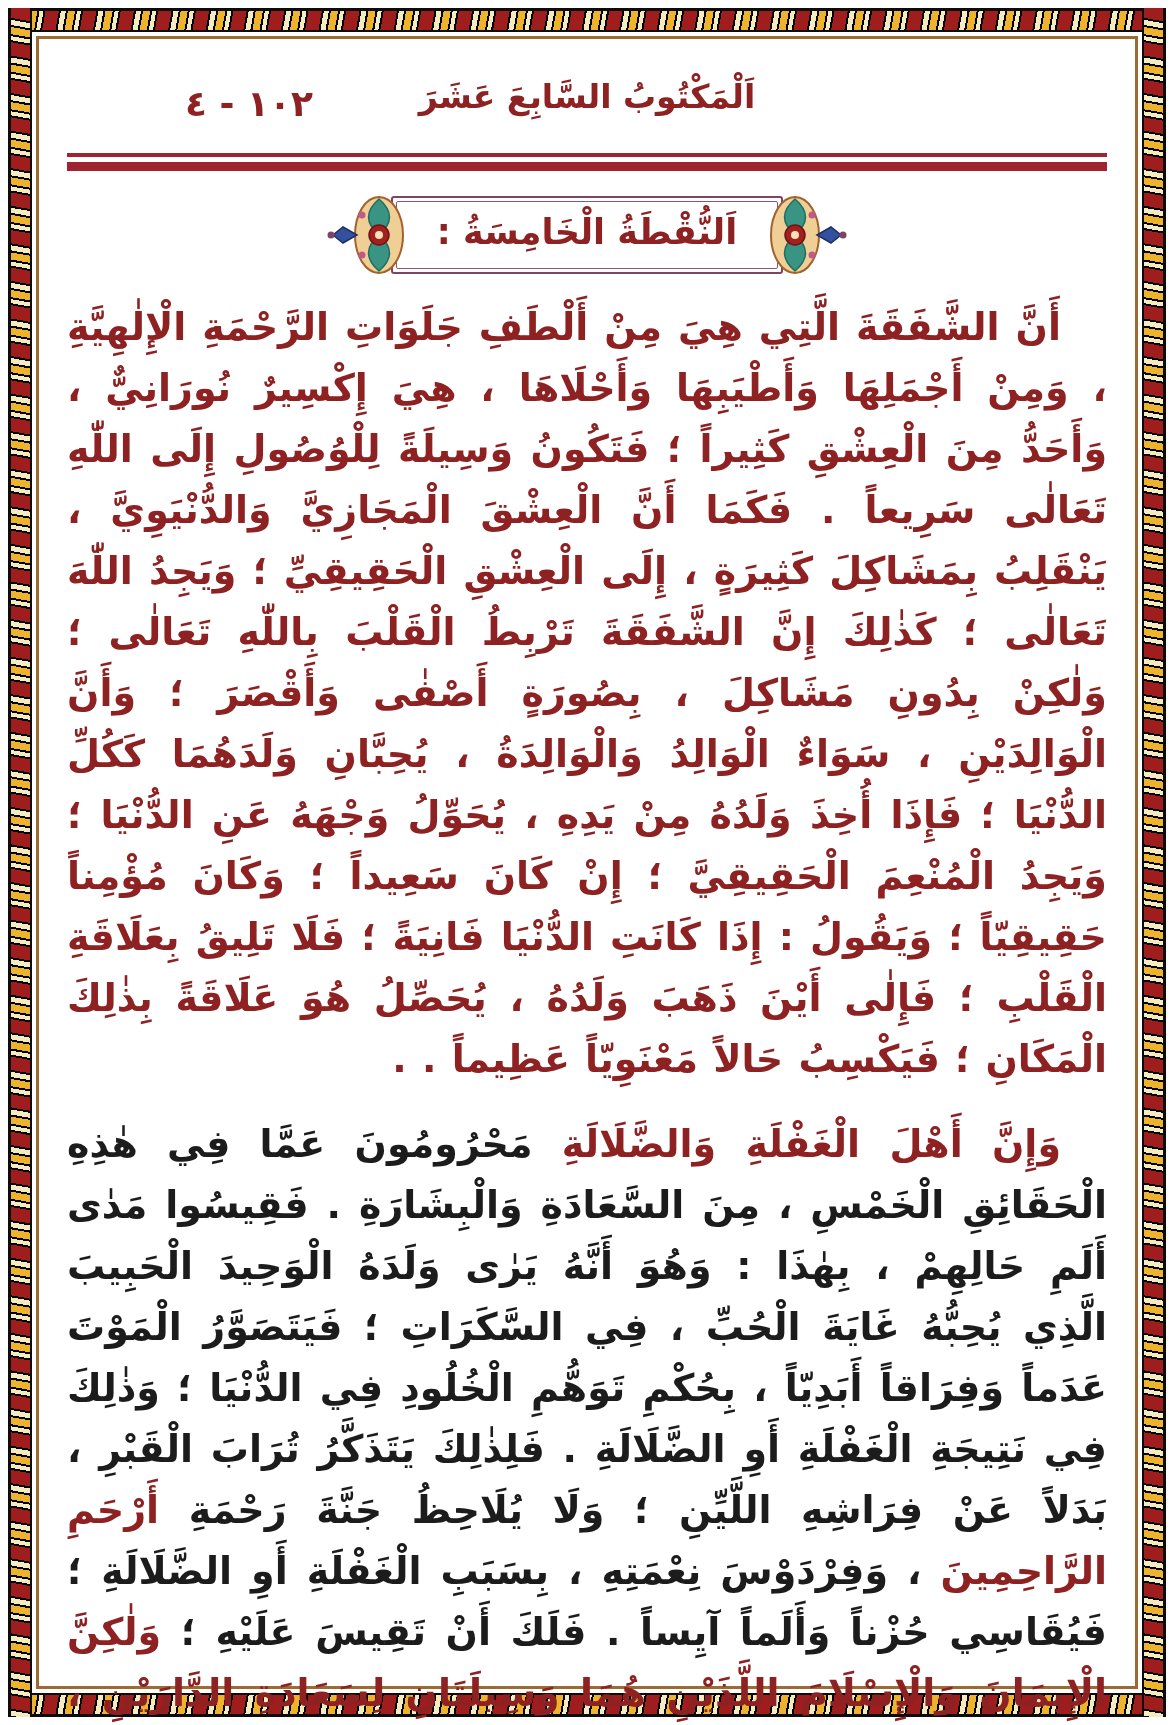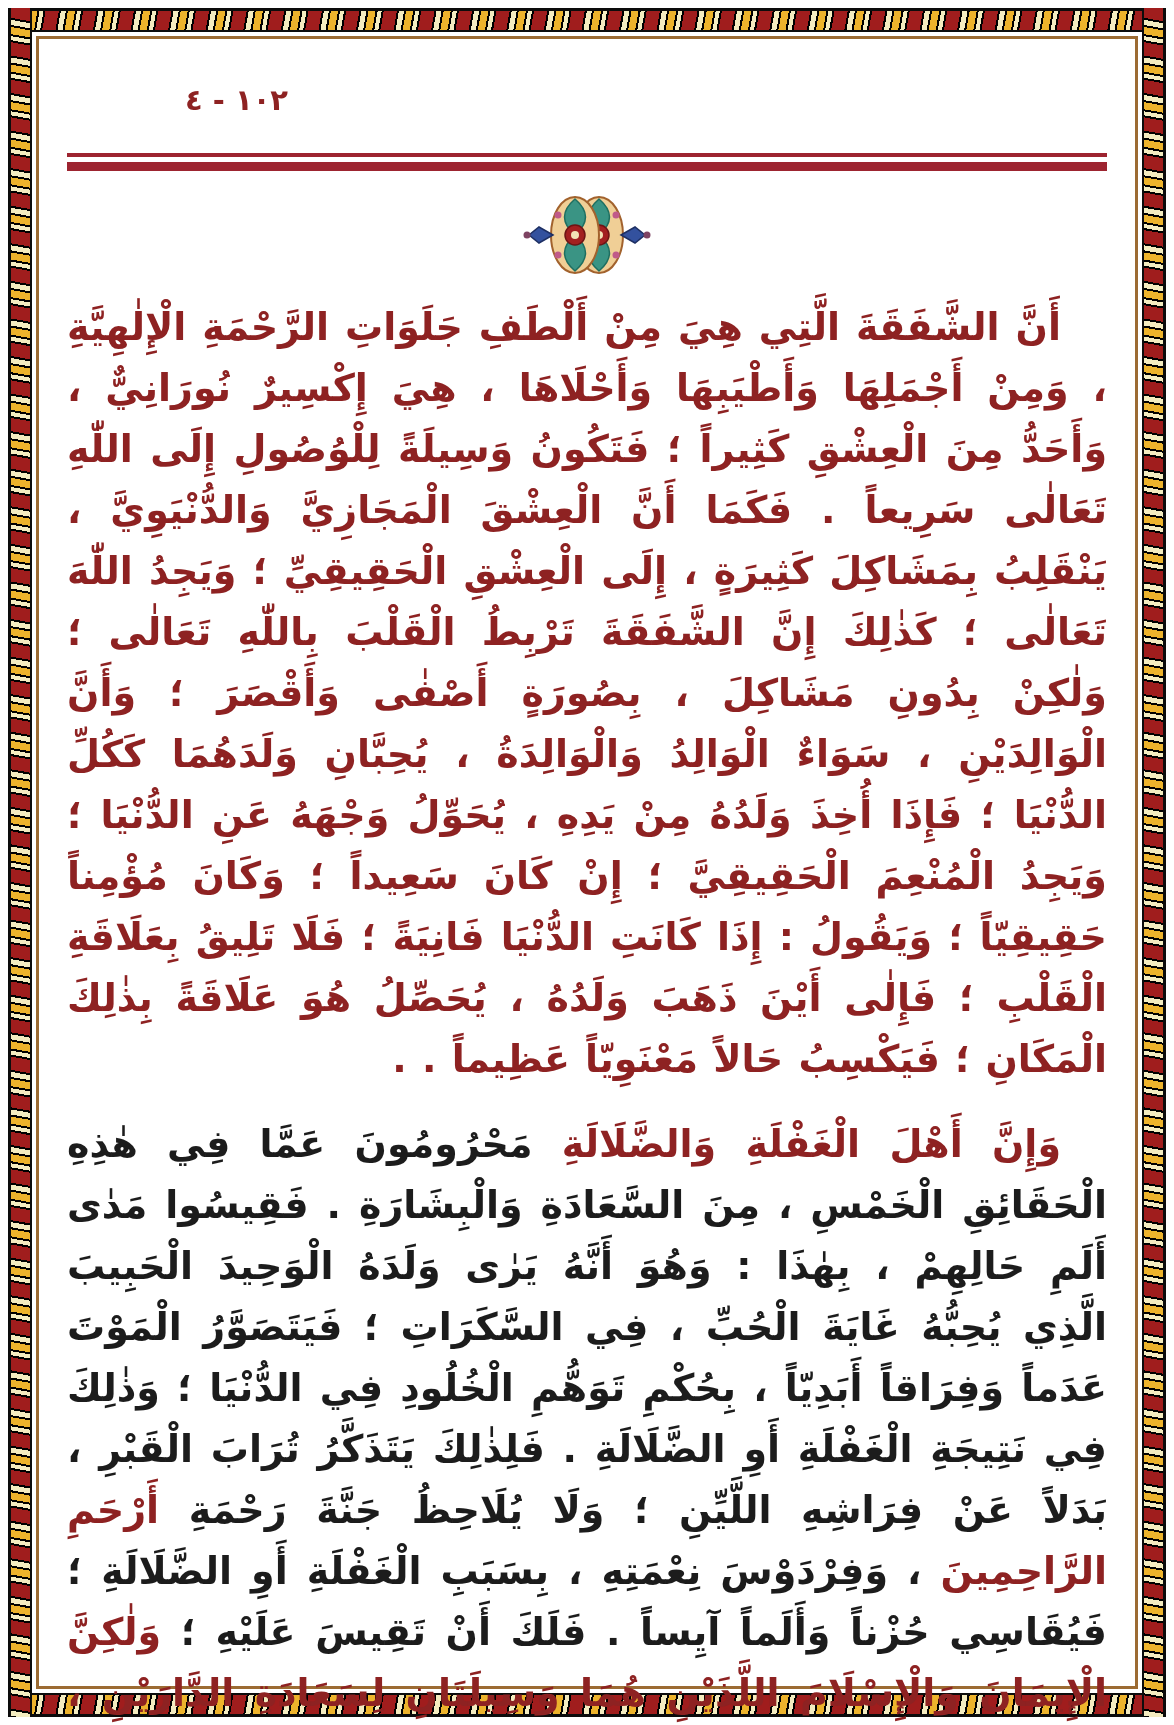--- a/index.html
+++ b/index.html
@@ -49,21 +49,21 @@
 
   .header{ position:relative; height:62px; }
   .header-title{
     text-align:center;
     font-size:33px; font-weight:bold;
     color:#8e2222;
     letter-spacing:1px;
   }
   .page-number{
     position:absolute; top:6px; left:118px;
-    font-size:29px; font-weight:bold; color:#8e2222;
+    font-size:36px; font-weight:bold; color:#8e2222;
     direction:rtl;
   }
 
   .rules{ margin-top:14px; }
   .rule-thin{ height:4px; background:#9d2430; }
   .rule-gap{ height:5px; }
   .rule-thick{ height:9px; background:#9d2430; }
 
   
   .tbox-row{
@@ -134,20 +134,21 @@
 
   <div class="band band-h band-top"></div>
   <div class="band band-h band-bottom"></div>
   <div class="band band-v band-left"></div>
   <div class="band band-v band-right"></div>
   <div class="brown-line"></div>
 
   <div class="content">
 
     <div class="header">
+      <div class="header-title">اَلْمَكْتُوبُ السَّابِعَ عَشَرَ</div>
       <div class="page-number">١٠٢ - ٤</div>
     </div>
 
     <div class="rules">
       <div class="rule-thin"></div>
       <div class="rule-gap"></div>
       <div class="rule-thick"></div>
     </div>
 
     <div class="tbox-row">
@@ -157,20 +158,25 @@
           <path d="M52 8 C38 20,38 32,52 44 C66 32,66 20,52 8 Z" fill="#3a9484" stroke="#1e6e60" stroke-width="1.5"></path>
           <path d="M52 80 C38 68,38 56,52 44 C66 56,66 68,52 80 Z" fill="#3a9484" stroke="#1e6e60" stroke-width="1.5"></path>
           <circle cx="52" cy="44" r="10" fill="#a32020" stroke="#6e1414" stroke-width="1.5"></circle>
           <circle cx="52" cy="44" r="4" fill="#f3e3b5"></circle>
           <path d="M30 44 L16 36 L6 44 L16 52 Z" fill="#33519e" stroke="#1d2f63" stroke-width="1.5"></path>
           <circle cx="4" cy="44" r="3.5" fill="#7e4463"></circle>
           <circle cx="35" cy="24" r="3.5" fill="#c05a8a"></circle>
           <circle cx="35" cy="64" r="3.5" fill="#c05a8a"></circle>
         </svg>
       </span>
+      <span class="tbox">
+        <span class="tbox-inner" style="display:block;">
+          <span class="tbox-title">اَلنُّقْطَةُ الْخَامِسَةُ :</span>
+        </span>
+      </span>
       <span class="ornament">
         <svg width="78" height="88" viewBox="0 0 78 88">
           <ellipse cx="52" cy="44" rx="24" ry="38" fill="#f0cf96" stroke="#a2622d" stroke-width="2"></ellipse>
           <path d="M52 8 C38 20,38 32,52 44 C66 32,66 20,52 8 Z" fill="#3a9484" stroke="#1e6e60" stroke-width="1.5"></path>
           <path d="M52 80 C38 68,38 56,52 44 C66 56,66 68,52 80 Z" fill="#3a9484" stroke="#1e6e60" stroke-width="1.5"></path>
           <circle cx="52" cy="44" r="10" fill="#a32020" stroke="#6e1414" stroke-width="1.5"></circle>
           <circle cx="52" cy="44" r="4" fill="#f3e3b5"></circle>
           <path d="M30 44 L16 36 L6 44 L16 52 Z" fill="#33519e" stroke="#1d2f63" stroke-width="1.5"></path>
           <circle cx="4" cy="44" r="3.5" fill="#7e4463"></circle>
           <circle cx="35" cy="24" r="3.5" fill="#c05a8a"></circle>

